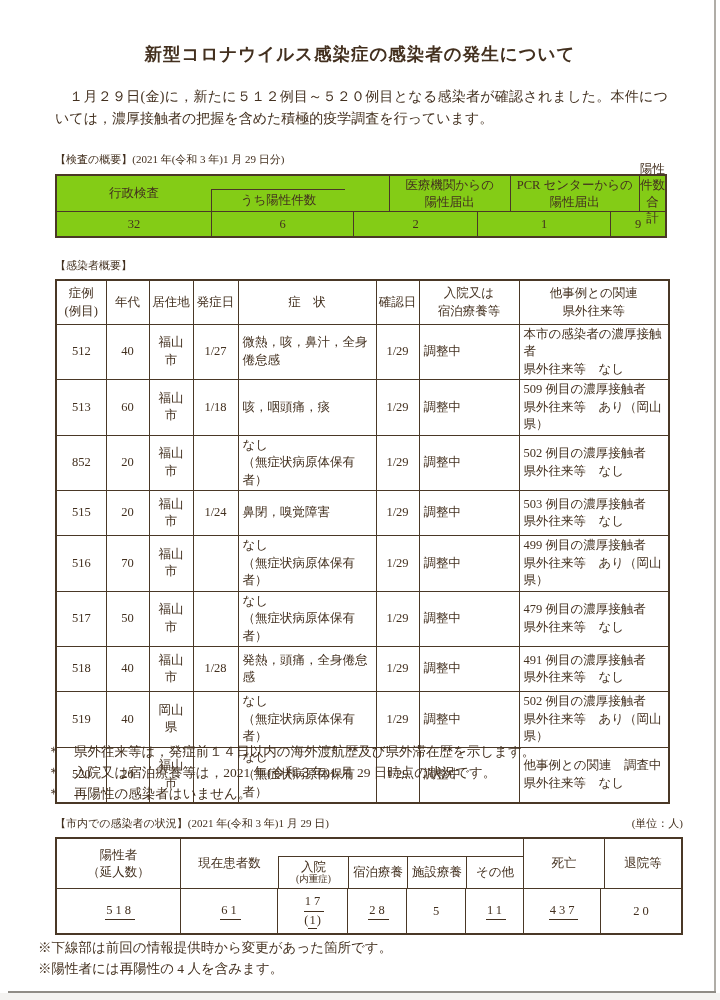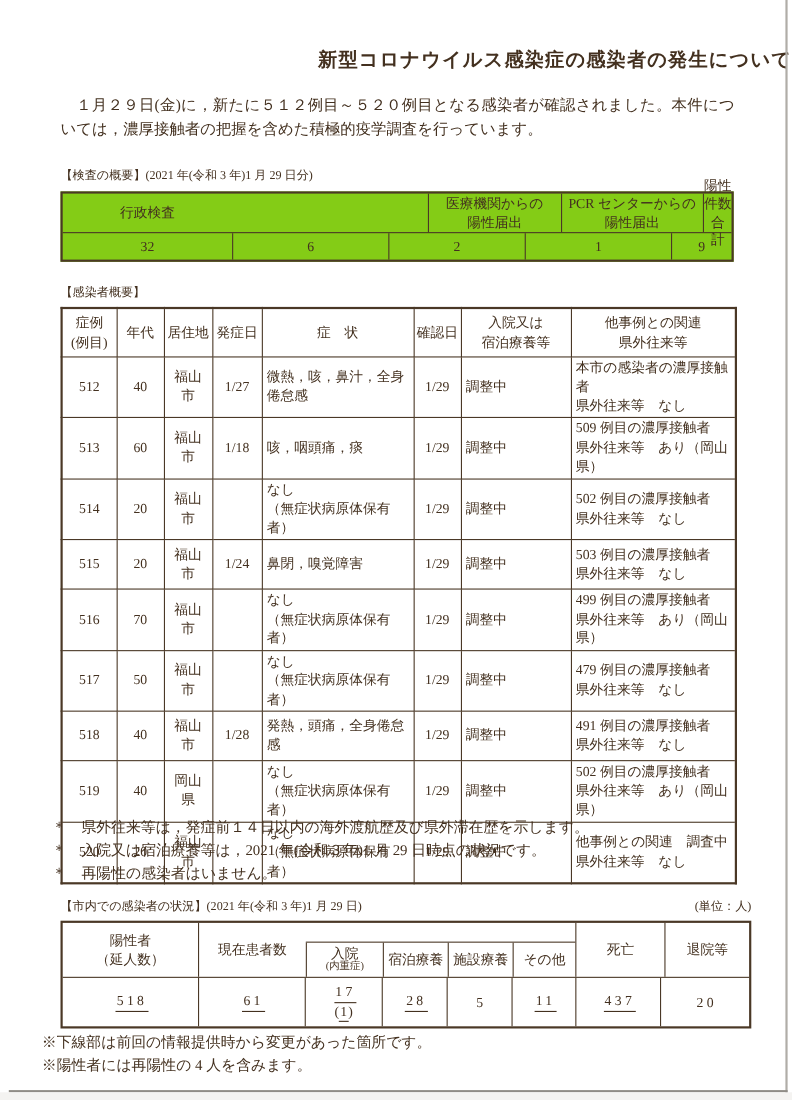--- a/index.html
+++ b/index.html
@@ -11,21 +11,21 @@
   *{box-sizing:border-box;margin:0;padding:0;}
   html,body{margin:0;padding:0;background:#e9e7e3;}
   .page{
     position:relative;width:720px;height:1000px;background:#ffffff;
     font-family:"Liberation Serif","DejaVu Serif",serif;
     color:var(--ink);overflow:hidden;
   }
   .pre{white-space:pre-line;}
   
   .title{
-    position:absolute;top:42px;left:0;width:100%;text-align:right;
+    position:absolute;top:42px;left:0;width:100%;text-align:center;
     font-size:17.5px;font-weight:bold;letter-spacing:1px;
   }
   .intro{
     position:absolute;top:86px;left:55px;width:613px;
     font-size:14px;line-height:1.58;text-align:justify;
   }
   .sec-head{position:absolute;left:55px;font-size:11px;}
   .sec1{top:152px;}
   .sec2{top:258px;}
   .sec3{top:816px;width:628px;display:flex;justify-content:space-between;}
@@ -99,20 +99,21 @@
   <h1 class="title">新型コロナウイルス感染症の感染者の発生について</h1>
 
   <p class="intro">　１月２９日(金)に，新たに５１２例目～５２０例目となる感染者が確認されました。本件については，濃厚接触者の把握を含めた積極的疫学調査を行っています。</p>
 
   <div class="sec-head sec1">【検査の概要】(2021 年(令和 3 年)1 月 29 日分)</div>
 
   <div class="t1">
     <div class="hrow">
       <div class="admin">
         <div class="admin-label">行政検査</div>
+        <div class="admin-inset">うち陽性件数</div>
       </div>
       <div class="hcell w-med pre">医療機関からの
 陽性届出</div>
       <div class="hcell w-pcr pre">PCR センターからの
 陽性届出</div>
       <div class="hcell w-tot pre">陽性件数
 合　計</div>
     </div>
     <div class="drow">
       <div class="dcell d1">32</div>
@@ -168,21 +169,21 @@
         <td class="c">60</td>
         <td class="c">福山市</td>
         <td class="c">1/18</td>
         <td class="l pre">咳，咽頭痛，痰</td>
         <td class="c">1/29</td>
         <td class="l">調整中</td>
         <td class="l pre">509 例目の濃厚接触者
 県外往来等　あり（岡山県）</td>
       </tr>
       <tr>
-        <td class="c">514</td>
+        <td class="c">852</td>
         <td class="c">20</td>
         <td class="c">福山市</td>
         <td class="c"></td>
         <td class="l pre">なし
 （無症状病原体保有者）</td>
         <td class="c">1/29</td>
         <td class="l">調整中</td>
         <td class="l pre">502 例目の濃厚接触者
 県外往来等　なし</td>
       </tr>

